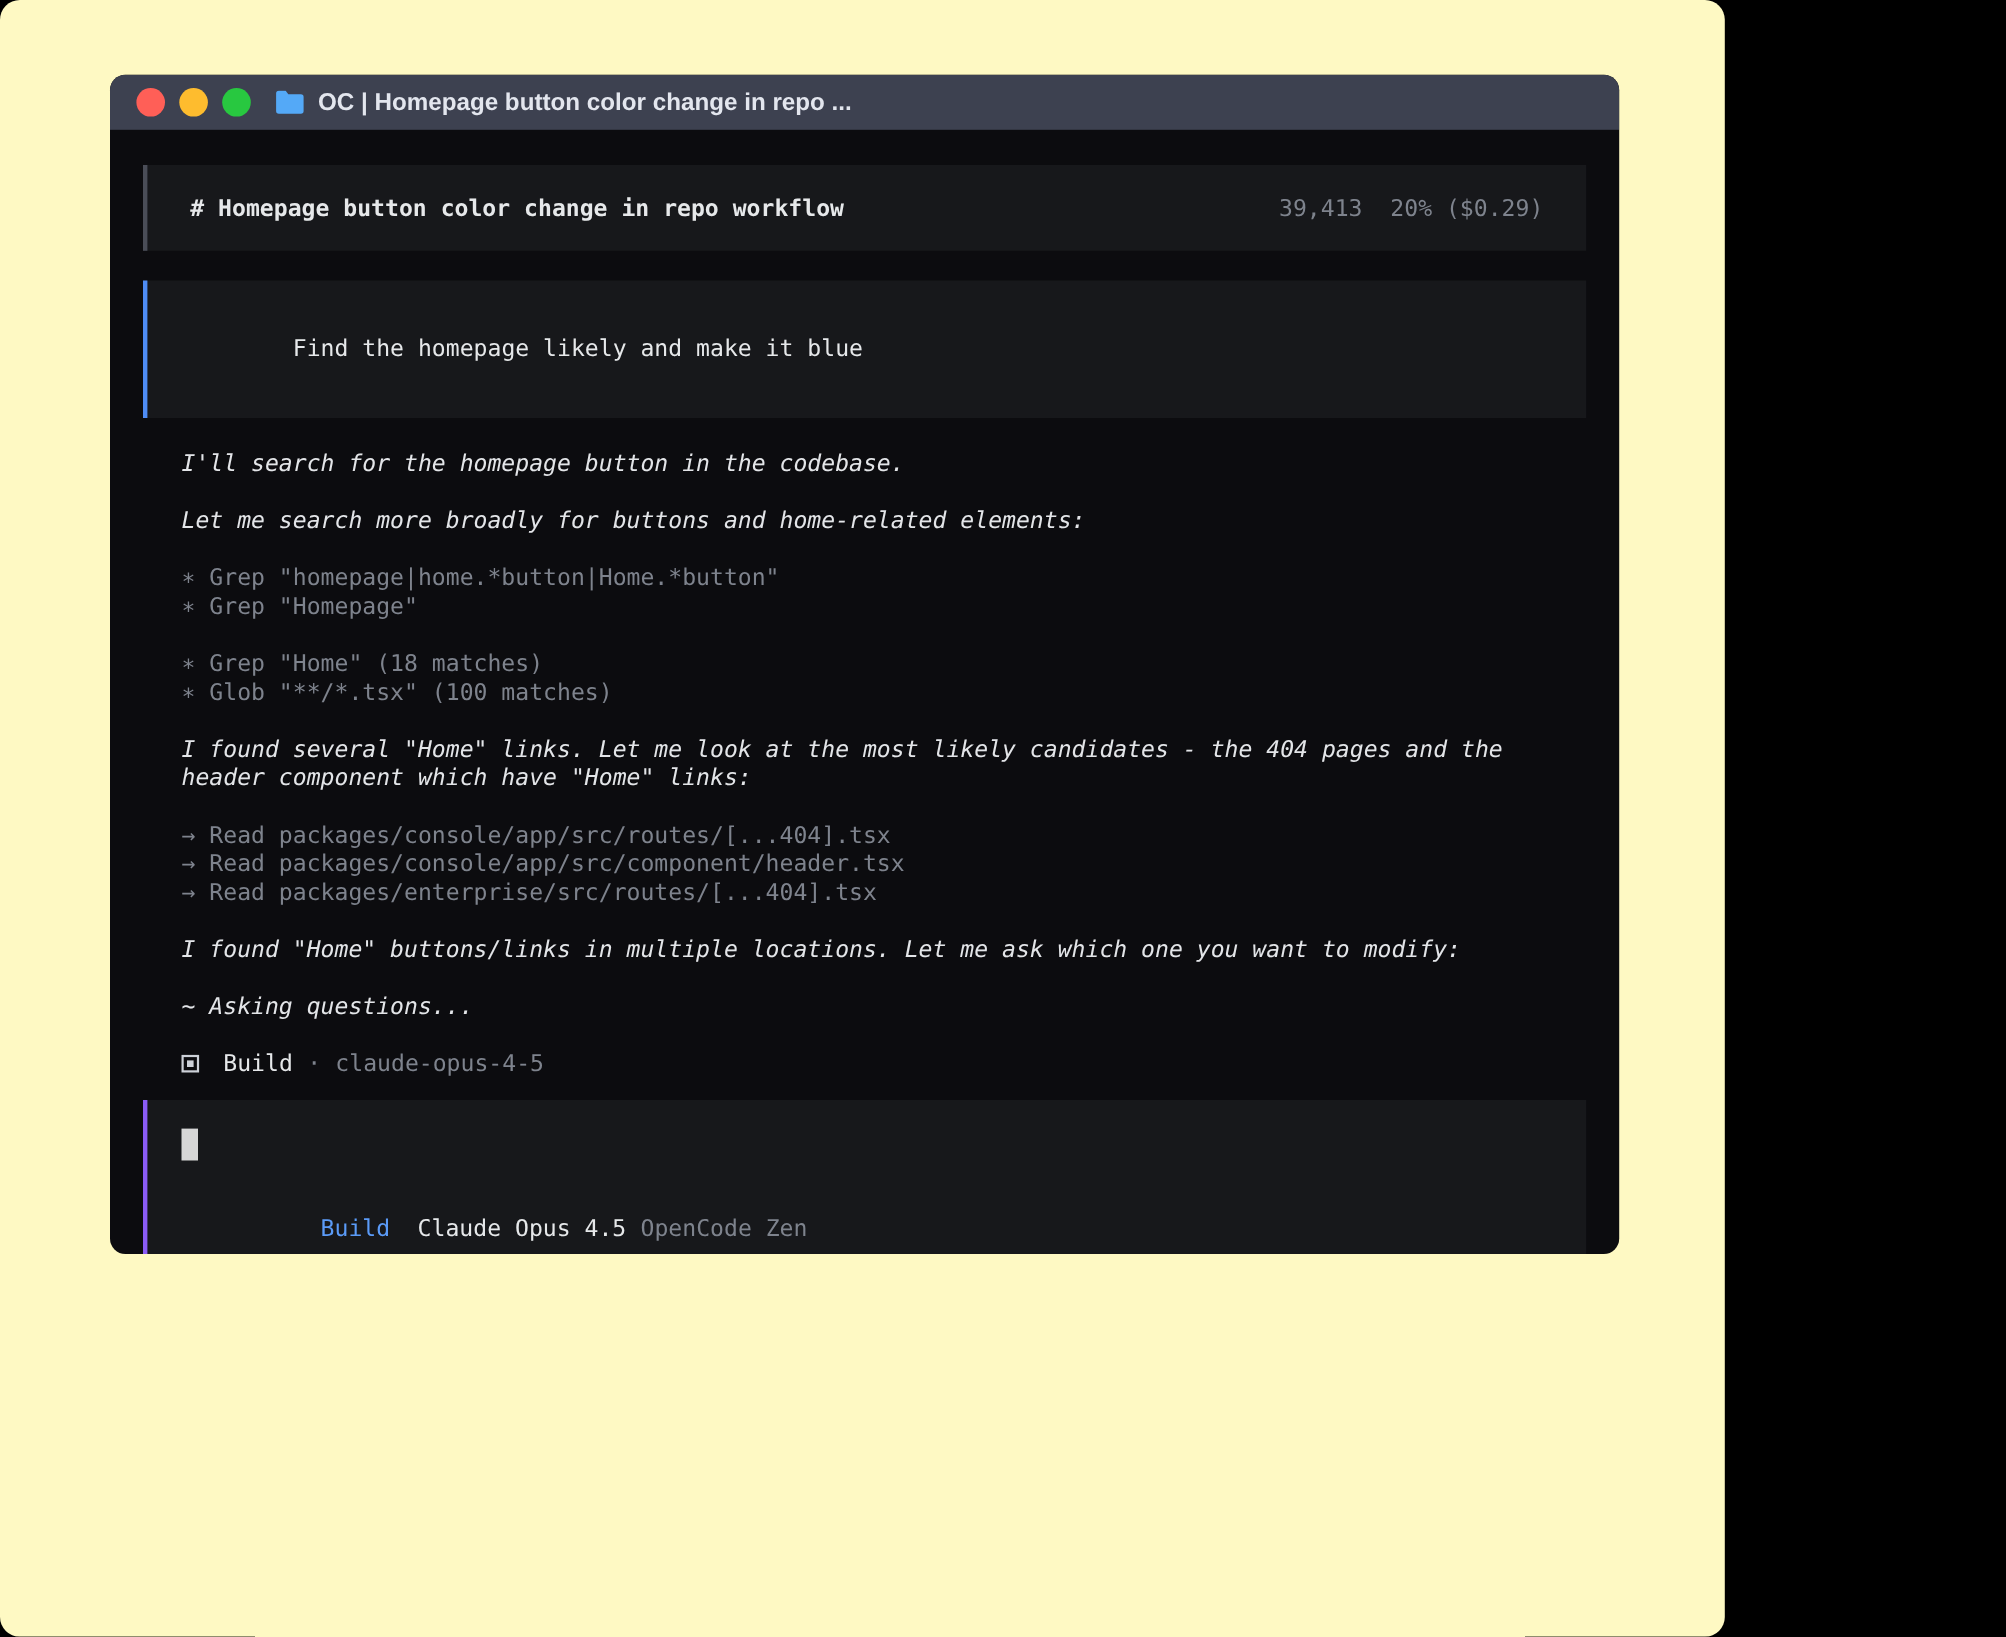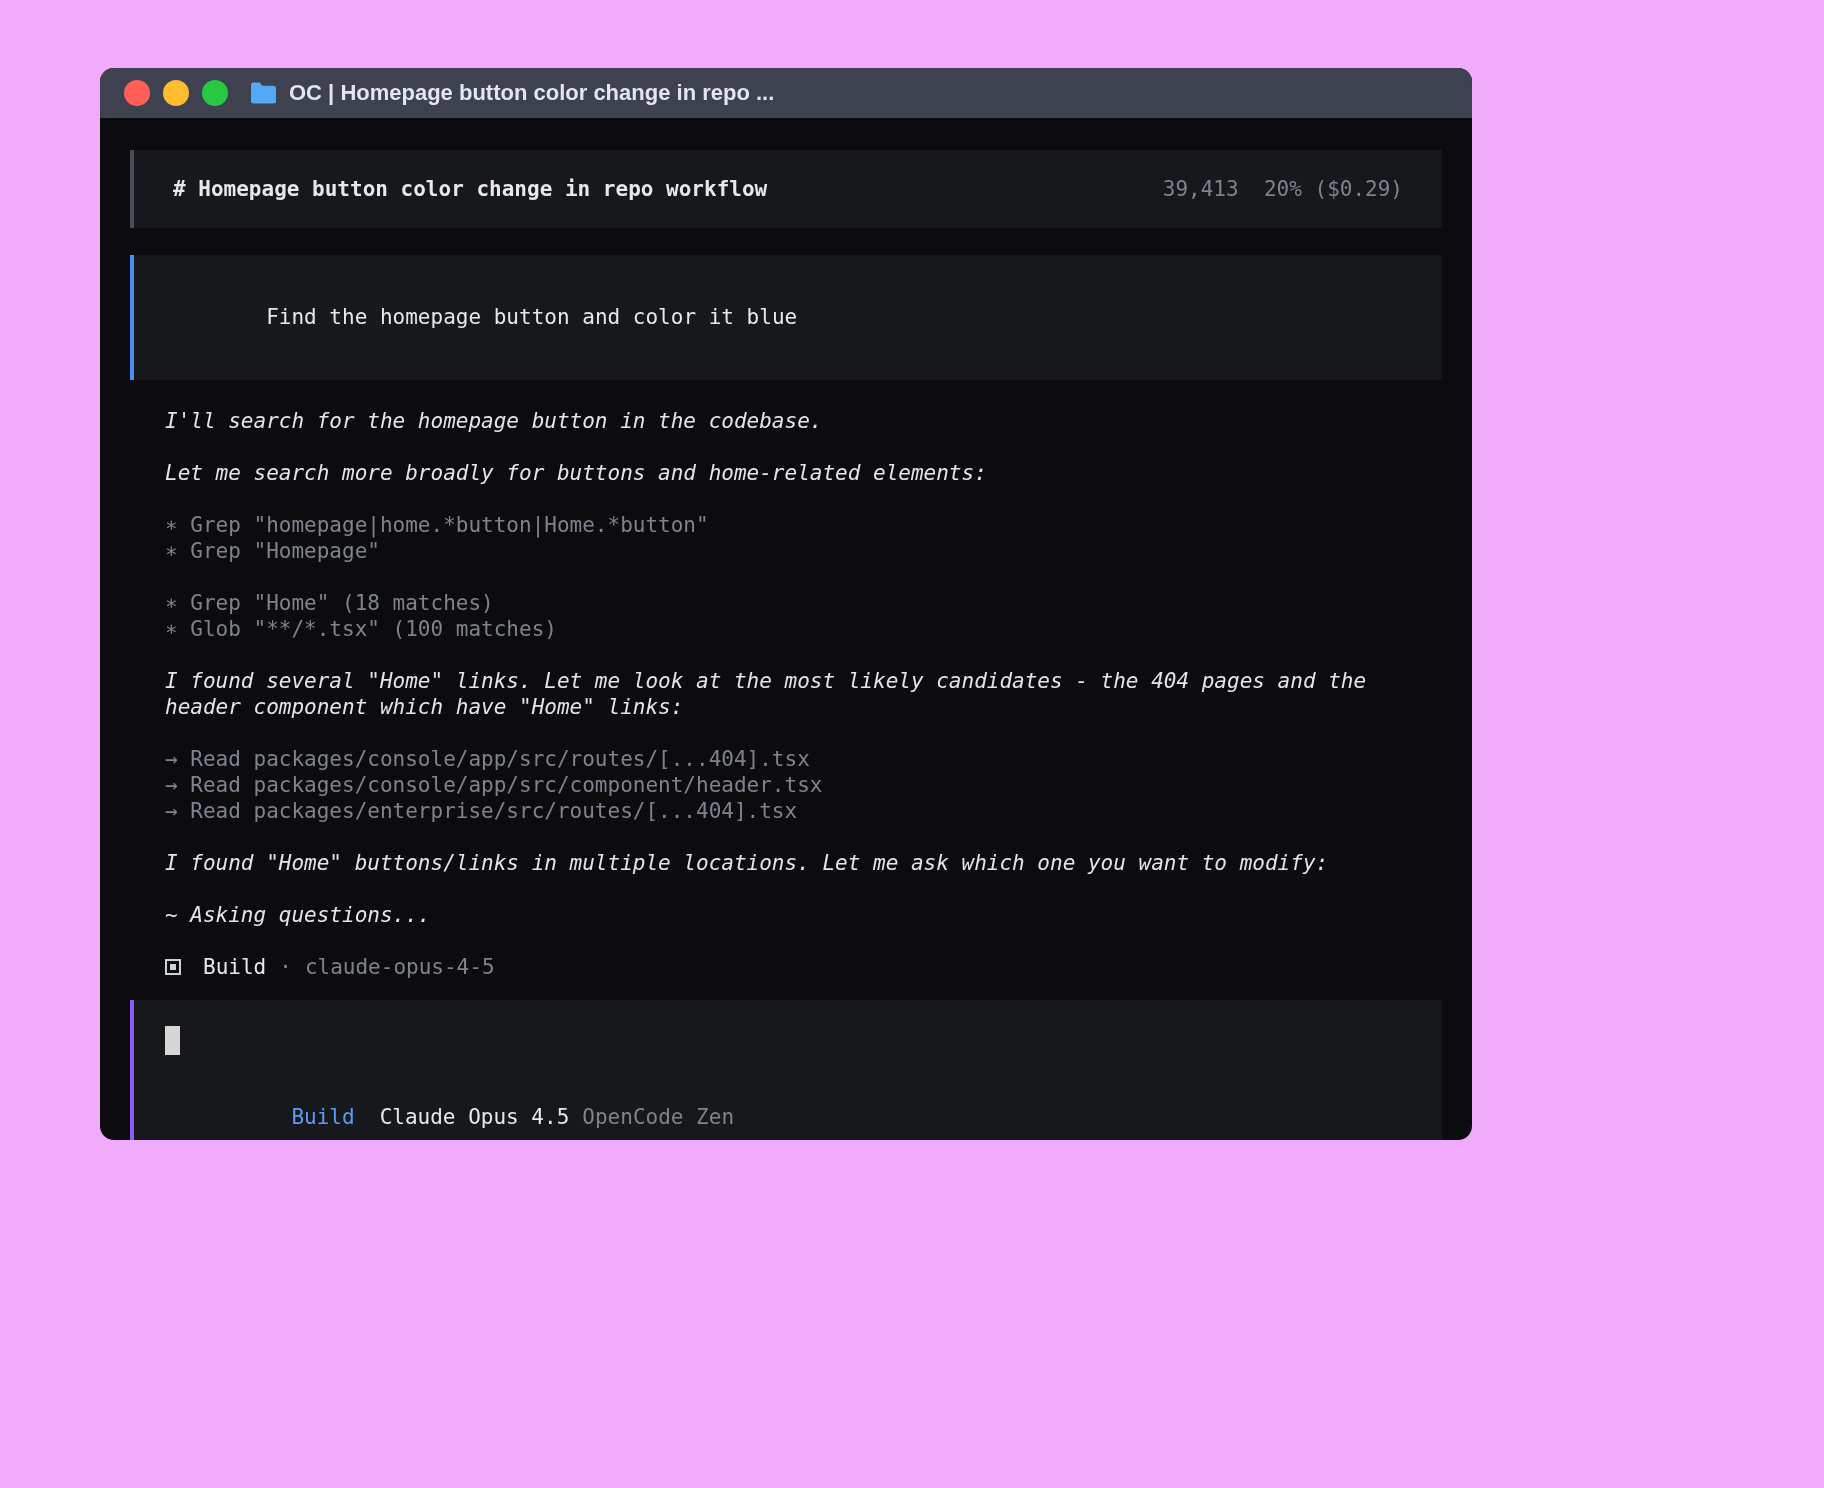--- a/index.html
+++ b/index.html
@@ -1,23 +1,24 @@
 <!DOCTYPE html>
 <html><head>
 <meta charset="utf-8">
 <style>
   * { margin: 0; padding: 0; box-sizing: border-box; }
   html, body { background: #000; }
   body { width: 1824px; height: 1488px; overflow: hidden; }
 
   .stage {
     position: relative;
-    width: 1824px;
+    width: 1568px;
     height: 1488px;
-    background: #f0abfc;
+    background: #fef9c3;
+    border-radius: 18px;
   }
 
   .window {
     position: absolute;
     left: 100px;
     top: 68px;
     width: 1372px;
     height: 1072px;
     background: #0c0c0f;
     border-radius: 14px;
@@ -139,21 +140,21 @@
     </div>
 
     <div class="terminal">
 
       <div class="header-block">
         <span class="header-title"># Homepage button color change in repo workflow</span>
         <span class="header-stats">39,413  20% ($0.29)</span>
       </div>
 
       <div class="user-block">
-        <span class="line">Find the homepage button and color it blue</span>
+        <span class="line">Find the homepage likely and make it blue</span>
       </div>
 
       <div id="conversation" class="conversation">
           <div class="block text">
             <div class="line">I'll search for the homepage button in the codebase.</div>
           </div>
           <div class="block text">
             <div class="line">Let me search more broadly for buttons and home-related elements:</div>
           </div>
           <div class="block tool">

